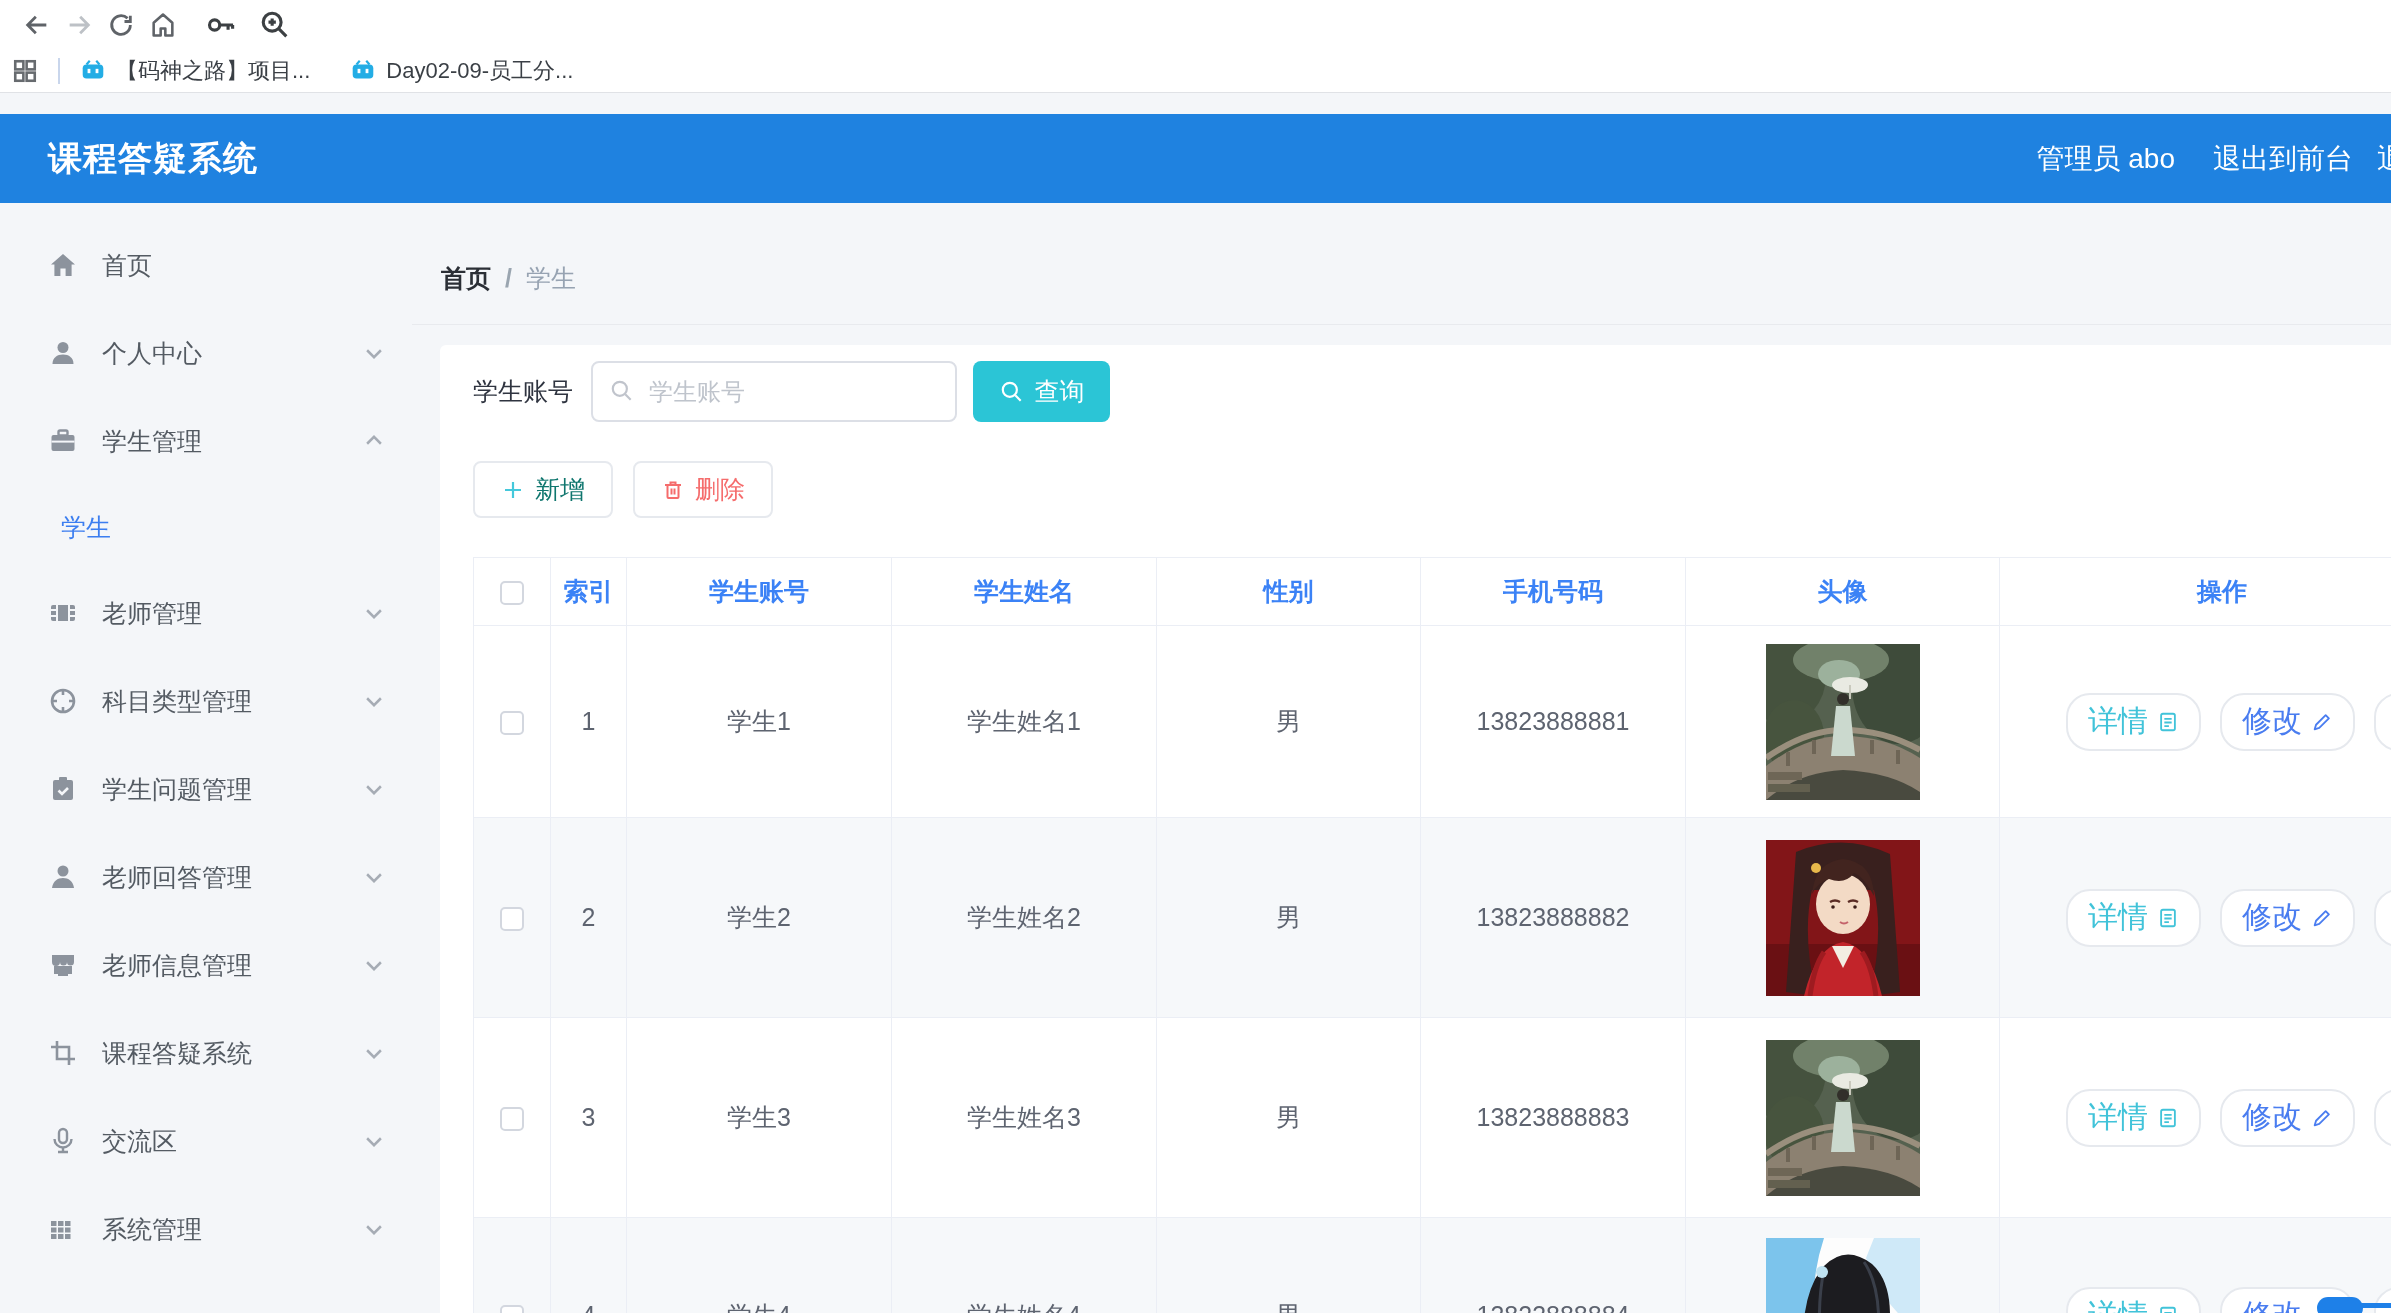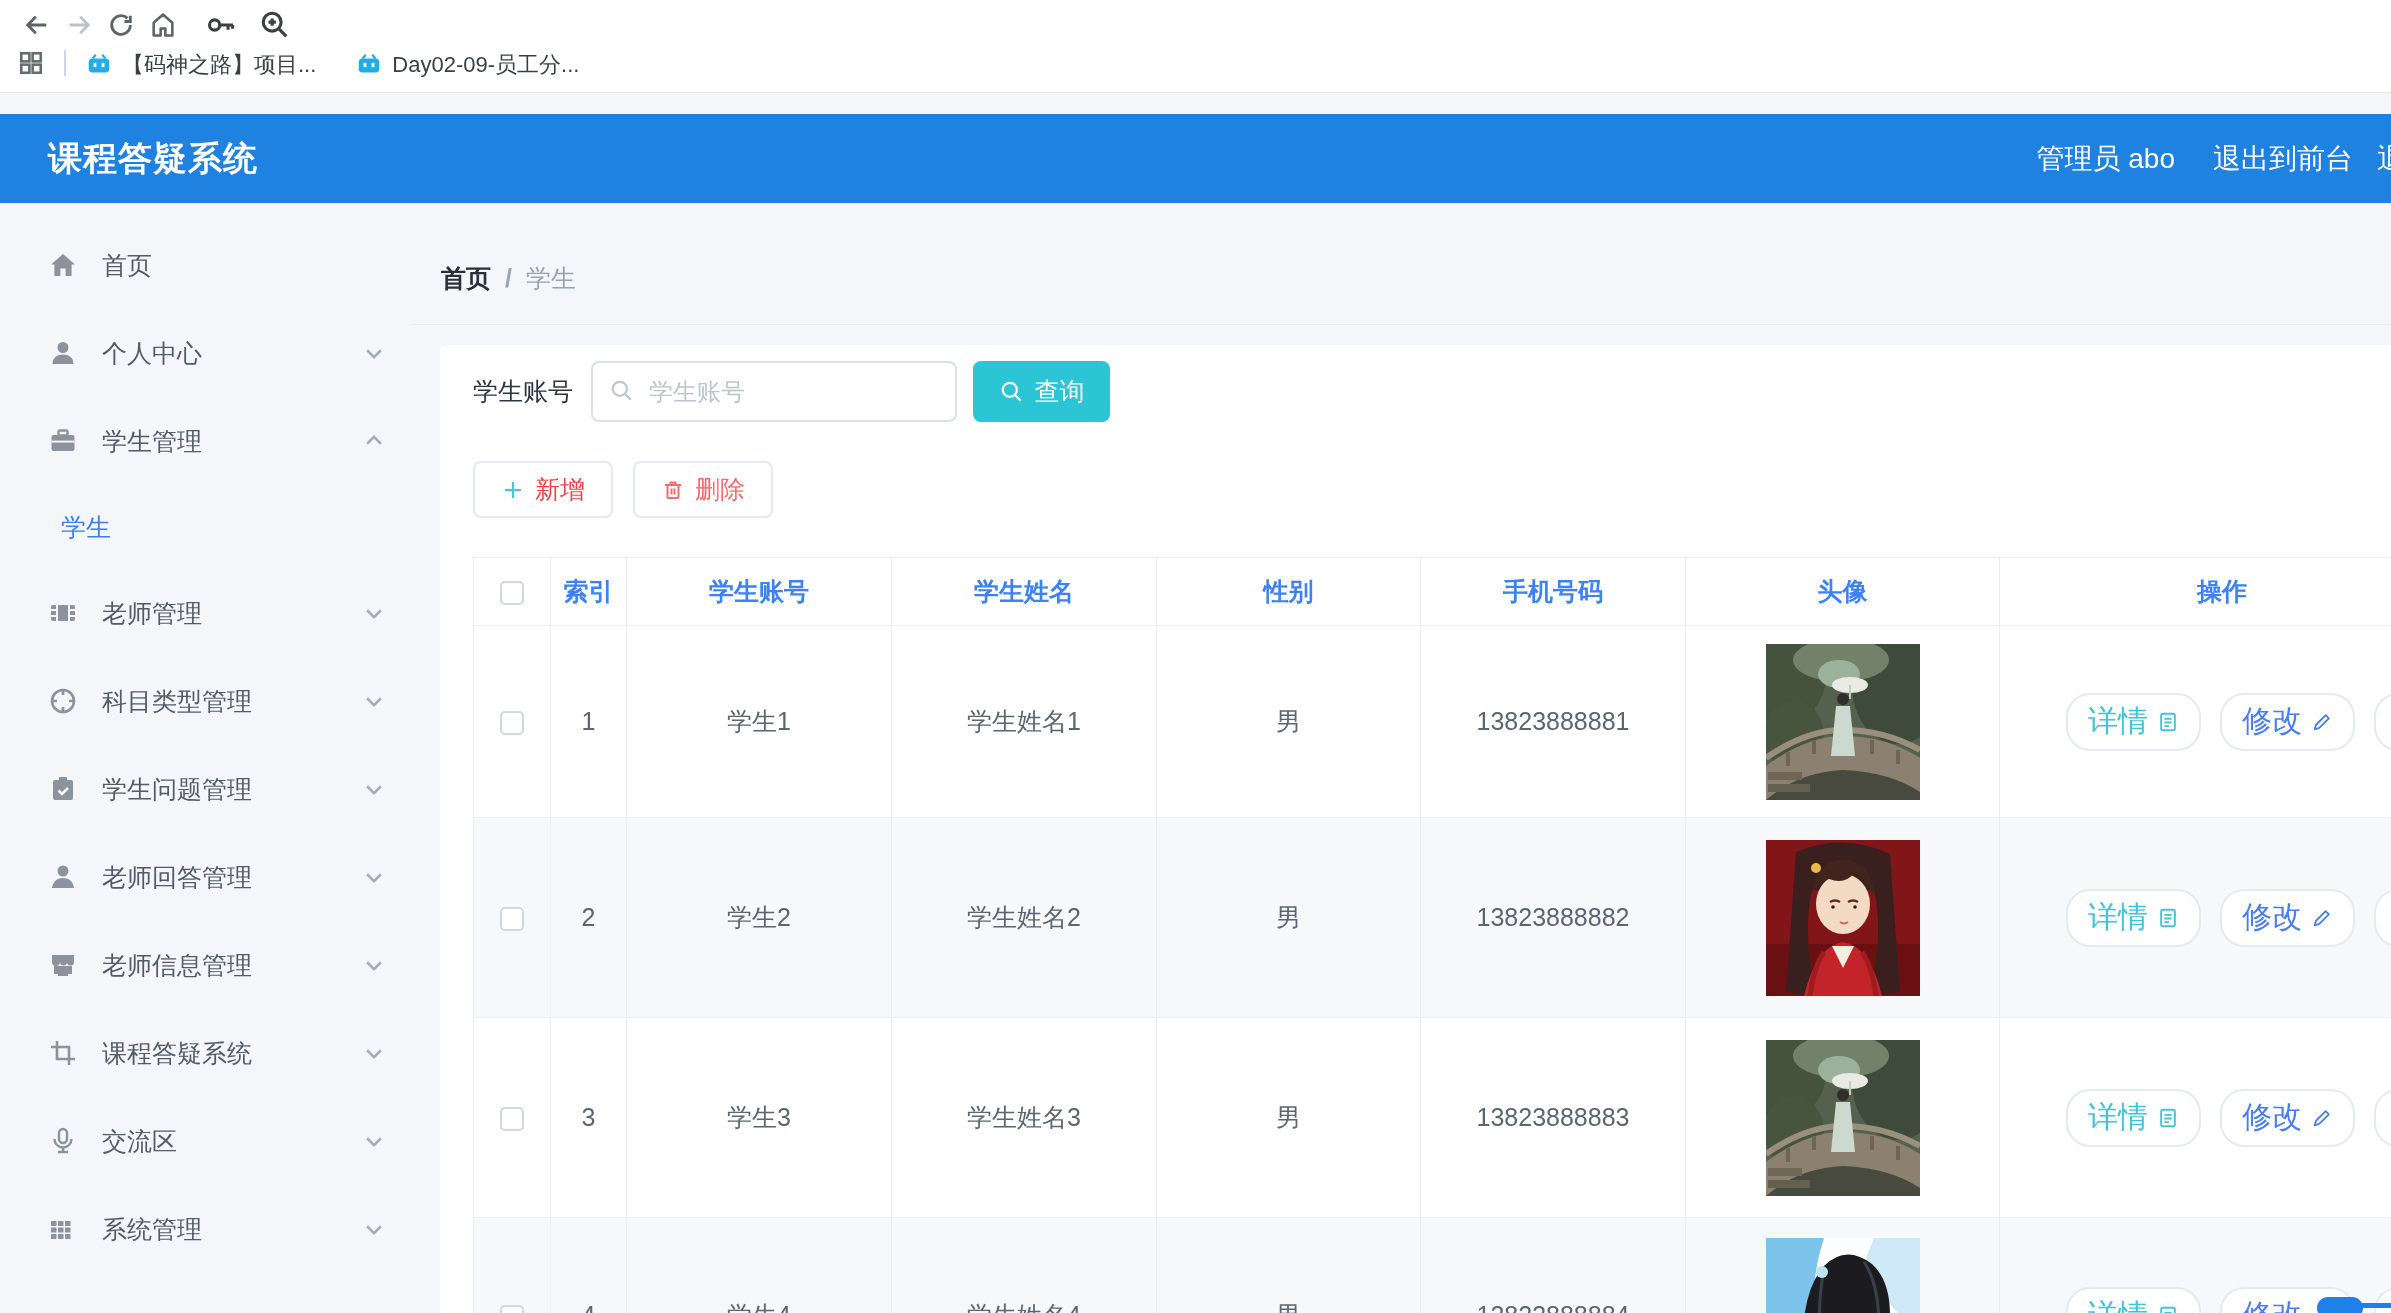--- a/index.html
+++ b/index.html
@@ -6,21 +6,21 @@
   html,body { width:2391px; height:1313px; overflow:hidden; font-family:"Liberation Sans",sans-serif; background:#fff; }
   #screen { position:relative; width:2391px; height:1313px; overflow:hidden; background:#F4F6F9; }
 
   
   .chrome { position:absolute; top:0; left:0; width:2391px; height:93px; background:#fff; border-bottom:1px solid #E0E2E6; }
   .addr-row { height:50px; display:flex; align-items:center; padding-left:16px; }
   .nav-ic { width:42px; height:42px; display:flex; align-items:center; justify-content:center; border-radius:50%; flex:0 0 auto; }
   .url-pill { margin-left:14px; width:2112px; height:38px; background:#EEF1F6; border-radius:19px; display:flex; align-items:center; padding:0 16px; }
   .url-text { font-size:25px; color:#1F2328; margin-left:12px; white-space:nowrap; }
   .after-pill { display:flex; align-items:center; margin-left:20px; gap:20px; }
-  .bm-row { height:42px; display:flex; align-items:flex-start; padding-left:6px;margin-left:12px; }
+  .bm-row { height:42px; display:flex; align-items:center; padding-left:12px; }
   .bm-sep { width:2px; height:26px; background:#C9D6EC; margin:0 20px; }
   .bm-item { display:flex; align-items:center; gap:10px; font-size:22px; color:#3A3F45; margin-right:40px; white-space:nowrap; }
 
   
   .app-header { position:absolute; top:114px; left:0; width:2391px; height:89px; background:#1F82E0; display:flex; align-items:center; padding:0 48px; }
   .brand { color:#fff; font-size:34px; font-weight:bold; letter-spacing:1px; }
   .hdr-right { position:absolute; right:38px; display:flex; gap:38px; }
   .hdr-link { color:#fff; font-size:28px; white-space:nowrap; }
   .hdr-partial { position:absolute; left:2377px; top:26px; color:#fff; font-size:28px; }
 
@@ -44,21 +44,21 @@
   .search-row { display:flex; align-items:center; height:61px; }
   .search-lbl { font-size:25px; color:#2F3440; margin-right:18px; }
   .search-box { position:relative; width:366px; height:61px; }
   .search-box input { width:100%; height:100%; border:2px solid #DCDFE6; border-radius:8px; padding:0 16px 0 56px; font-size:24px; color:#333; outline:none; font-family:"Liberation Sans",sans-serif; }
   .search-box input::placeholder { color:#BFC4CC; }
   .search-box .mag { position:absolute; left:18px; top:17px; }
   .btn-query { margin-left:16px; width:137px; height:61px; background:#2BC5D6; border:none; border-radius:8px; color:#fff; font-size:25px; display:flex; align-items:center; justify-content:center; gap:10px; cursor:pointer; font-family:"Liberation Sans",sans-serif; }
 
   .toolbar { margin-top:39px; display:flex; gap:20px; }
   .btn-plain { height:57px; background:#fff; border:2px solid #E6E9EE; border-radius:8px; font-size:25px; display:flex; align-items:center; justify-content:center; gap:10px; padding:0 26px; cursor:pointer; font-family:"Liberation Sans",sans-serif; }
-  .btn-add { color:#ef4444; }
+  .btn-add { color:#0f766e; }
   .btn-del { color:#F56C6C; }
 
   table.grid { margin-top:39px; border-collapse:collapse; table-layout:fixed; width:1971px; }
   table.grid th, table.grid td { border:1px solid #EBEEF5; text-align:center; vertical-align:middle; }
   table.grid th { height:68px; font-size:25px; color:#3b82f6; font-weight:bold; background:#fff; }
   table.grid td { font-size:25px; color:#5E6470; background:#fff; }
   tr.r1 td { height:192px; }
   tr.r2 td, tr.r3 td { height:200px; }
   tr.r4 td { height:196px; }
   tr.stripe td { background:#F6F8FA; }

